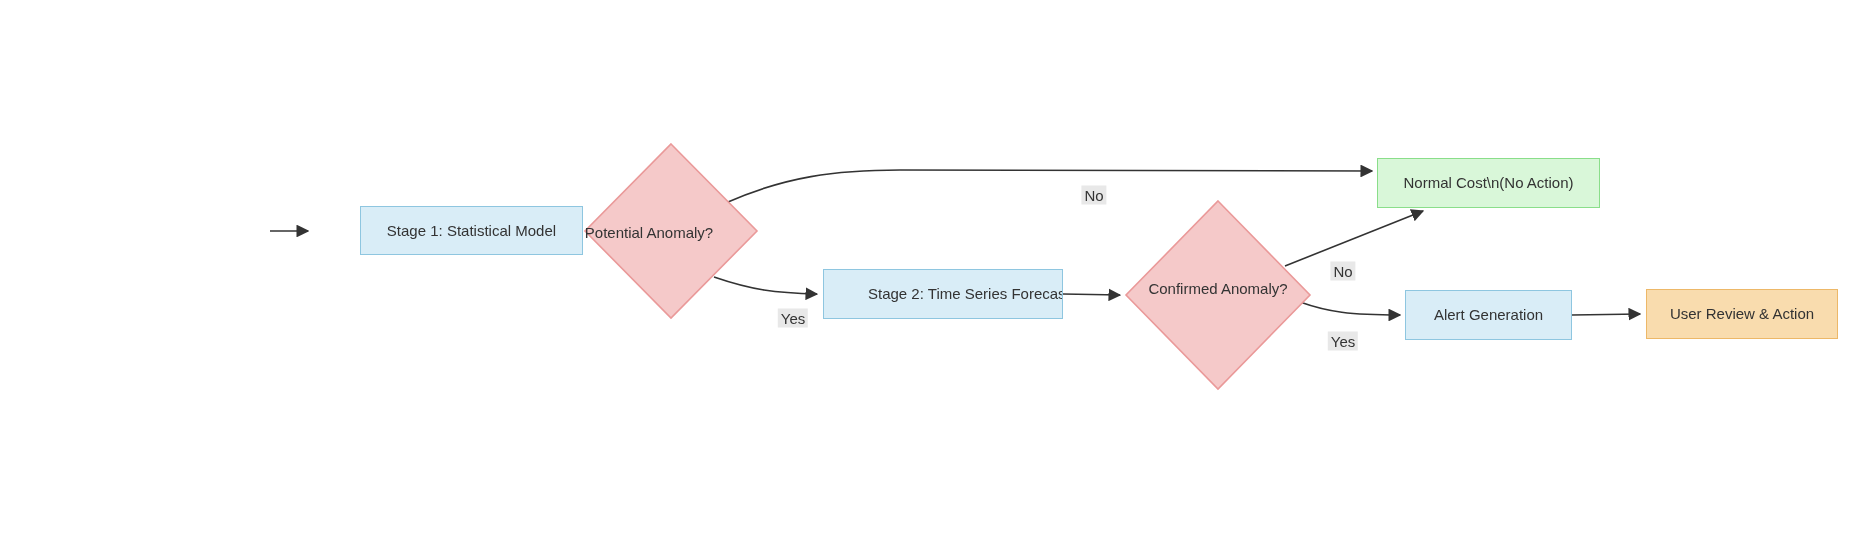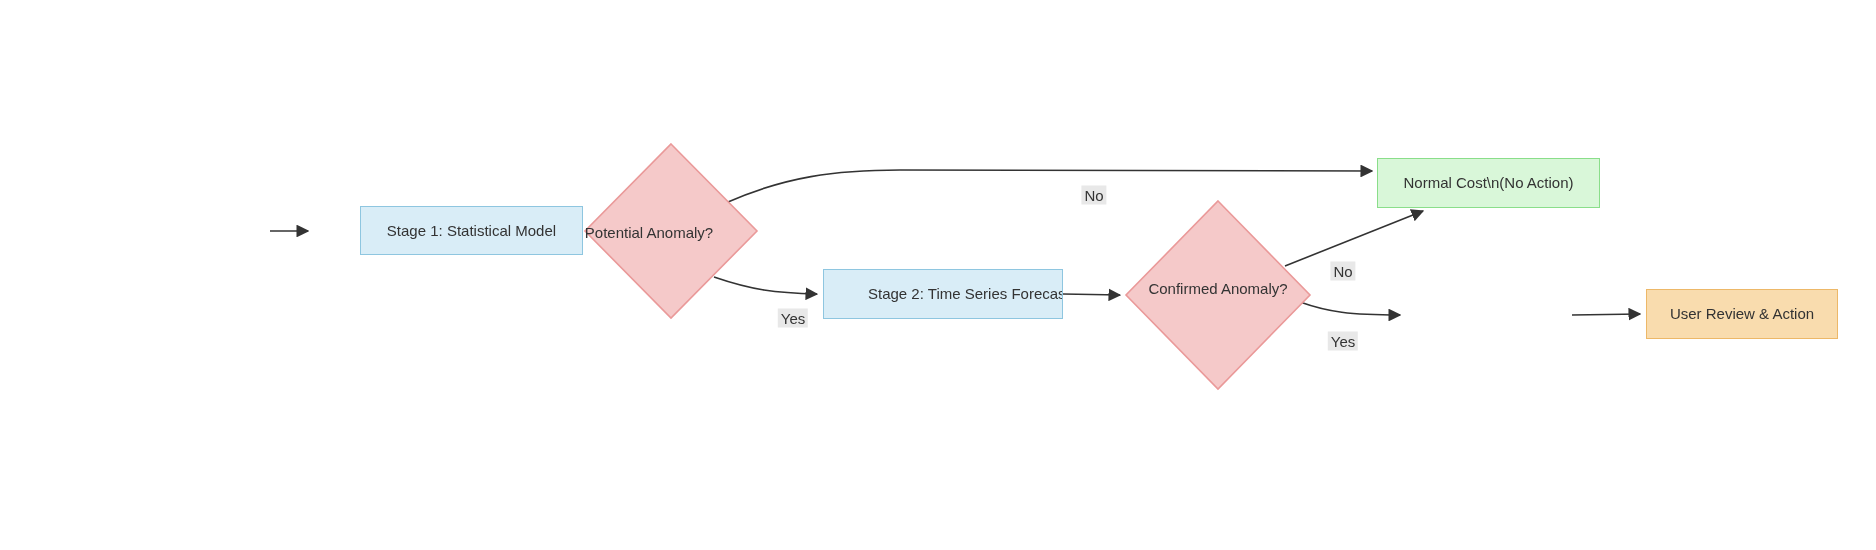--- a/index.html
+++ b/index.html
@@ -71,20 +71,23 @@
   <div class="node process left-pad" style="left:823px; top:269px; width:240px; height:50px;">
     <span>Stage 2: Time Series Forecas</span>
   </div>
 
   <div class="dlabel" style="left:1218px; top:281px;margin-top:7px;">Confirmed Anomaly?</div>
 
   <div class="node success" style="left:1377px; top:158px; width:223px; height:50px;">
     <span>Normal Cost\n(No Action)</span>
   </div>
 
+  <div class="node process" style="left:1405px; top:290px; width:167px; height:50px;">
+    <span>Alert Generation</span>
+  </div>
 
   <div class="node action" style="left:1646px; top:289px; width:192px; height:50px;">
     <span>User Review &amp; Action</span>
   </div>
 
   <div class="elabel" style="left:1094px; top:170px;">No</div>
   <div class="elabel" style="left:793px; top:293px;">Yes</div>
   <div class="elabel" style="left:1343px; top:246px;">No</div>
   <div class="elabel" style="left:1343px; top:316px;">Yes</div>
 

